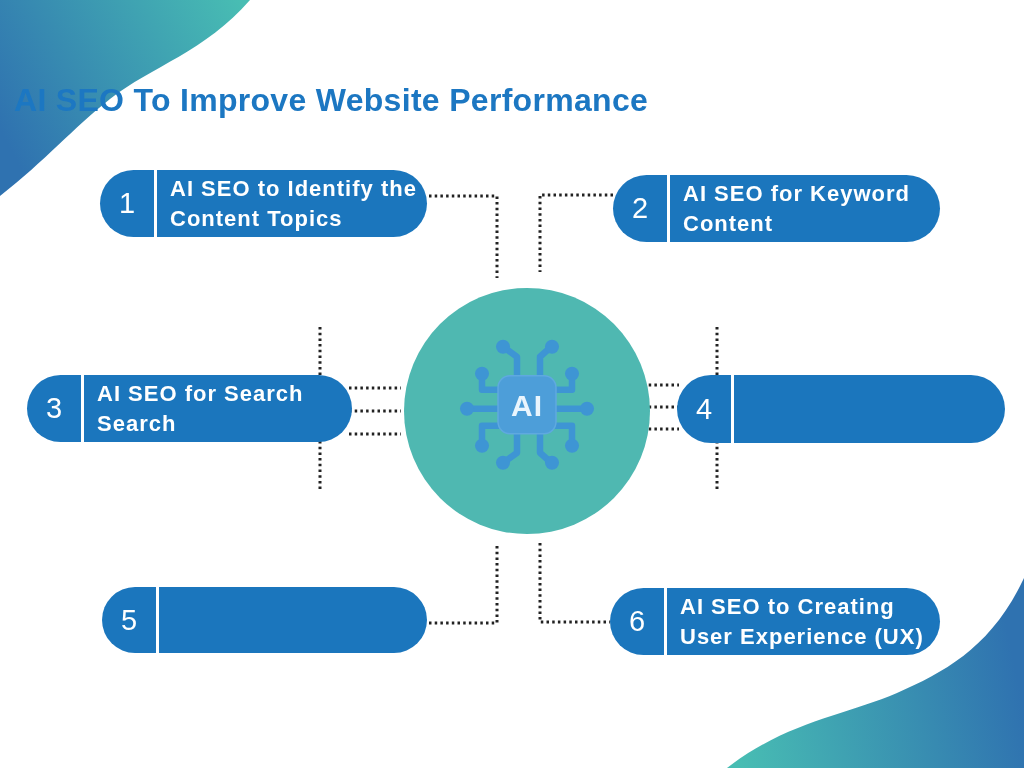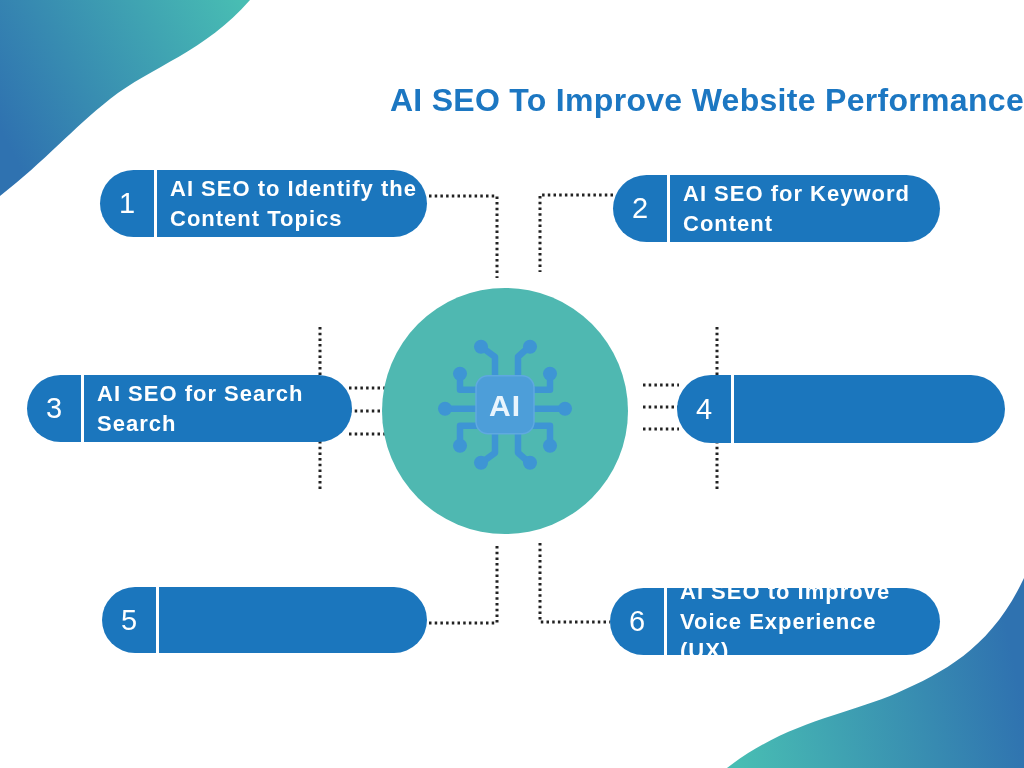--- a/index.html
+++ b/index.html
@@ -3,26 +3,26 @@
 <meta charset="utf-8">
 <style>
   html,body{margin:0;padding:0;background:#e8e8e8;}
   .canvas{
     position:relative;width:1024px;height:768px;background:#ffffff;
     overflow:hidden;font-family:"Liberation Sans", sans-serif;
   }
   svg.layer{position:absolute;left:0;top:0;pointer-events:none;}
   .title{
     position:absolute;left:0;right:0;top:82px;margin:0;z-index:4;
-    text-align:right;font-size:32px;font-weight:bold;letter-spacing:.3px;
+    text-align:left;font-size:32px;font-weight:bold;letter-spacing:.3px;
     color:#1c77c2;
     padding-left:14px;
   }
   .circle{
-    position:absolute;left:382px;top:288px;width:246px;height:246px;
+    position:absolute;left:404px;top:288px;width:246px;height:246px;
     border-radius:50%;background:#4fb8b1;z-index:2;
   }
   .chip-svg{position:absolute;left:50%;top:50%;transform:translate(-50%,-54%);}
   .pill{
     position:absolute;z-index:3;display:flex;align-items:stretch;
     background:#1b76bd;border-radius:34px;color:#ffffff;
   }
   .pill-num{
     flex:0 0 54px;display:flex;align-items:center;justify-content:center;
     font-size:29px;font-weight:500;
@@ -135,16 +135,16 @@
   </div>
 
   <div class="pill p5">
     <div class="pill-num">5</div>
     <div class="pill-divider"></div>
   </div>
 
   <div class="pill p6">
     <div class="pill-num">6</div>
     <div class="pill-divider"></div>
-    <div class="pill-label">AI SEO to Improve Voice Experience (UX)</div>
+    <div class="pill-label">AI SEO to Creating User Experience (UX)</div>
   </div>
 
 </div>
 
 </body></html>

